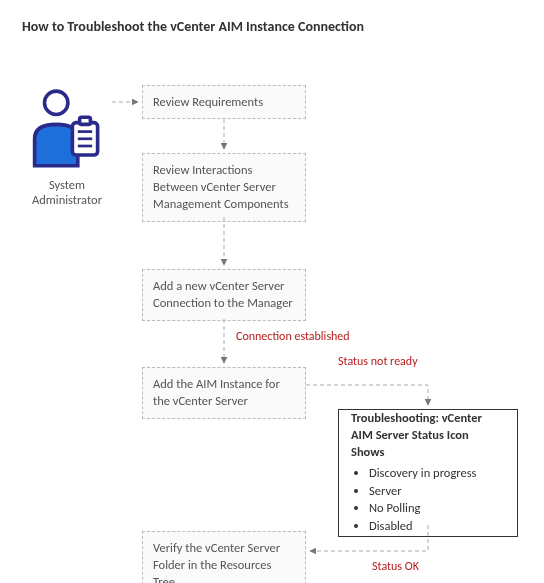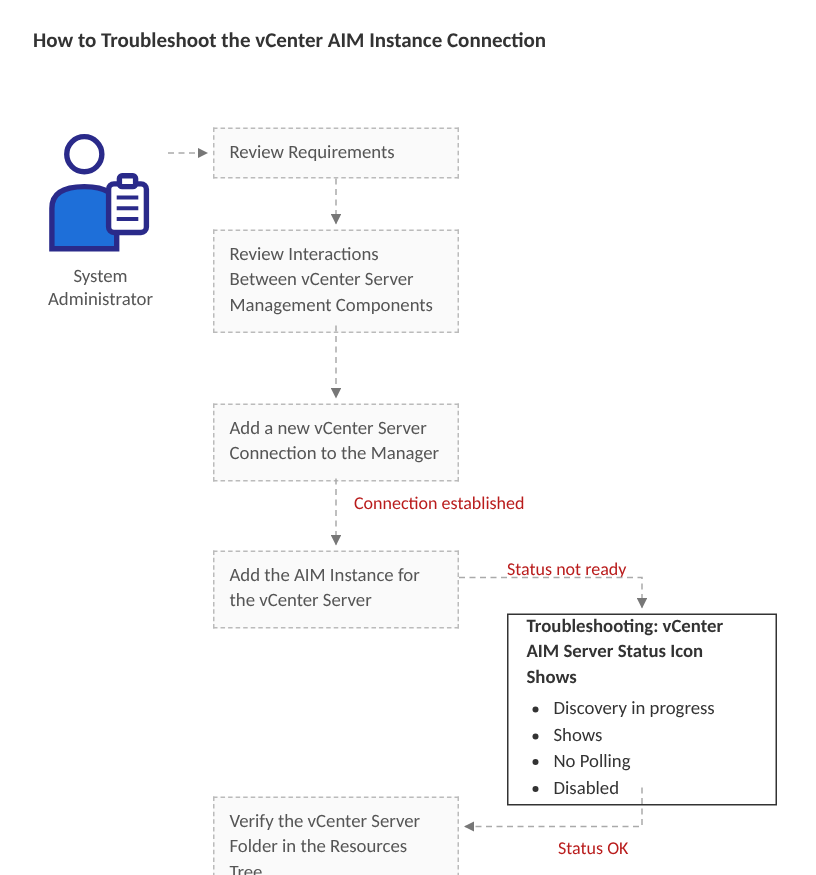--- a/index.html
+++ b/index.html
@@ -103,28 +103,28 @@
   </div>
 
   <div class="box" style="left:130px; top:474px;">
     <span>Verify the vCenter Server Folder in the Resources Tree</span>
   </div>
 
   <div class="trouble-box" style="left:326px; top:352px;">
     <div class="tb-title">Troubleshooting: vCenter AIM Server Status Icon Shows</div>
     <ul>
       <li>Discovery in progress</li>
-      <li>Shows</li>
+      <li>Server</li>
       <li>No Polling</li>
       <li>Disabled</li>
     </ul>
   </div>
 
   <div class="edge-label" style="left:224px; top:272px;">Connection established</div>
-  <div class="edge-label" style="left:326px; top:316px;">Status not ready</div>
+  <div class="edge-label" style="left:326px; top:297px;">Status not ready</div>
   <div class="edge-label" style="left:360px; top:502px;">Status OK</div>
 
   <svg class="overlay">
     <defs>
       <marker id="arr" viewBox="0 0 10 10" refX="9" refY="5" markerWidth="7" markerHeight="7" orient="auto">
         <path d="M0,0 L10,5 L0,10 Z" fill="#777"></path>
       </marker>
     </defs>
 
     <line x1="100" y1="45" x2="126" y2="45" stroke="#aaa" stroke-width="1" stroke-dasharray="4 3" marker-end="url(#arr)"></line>

